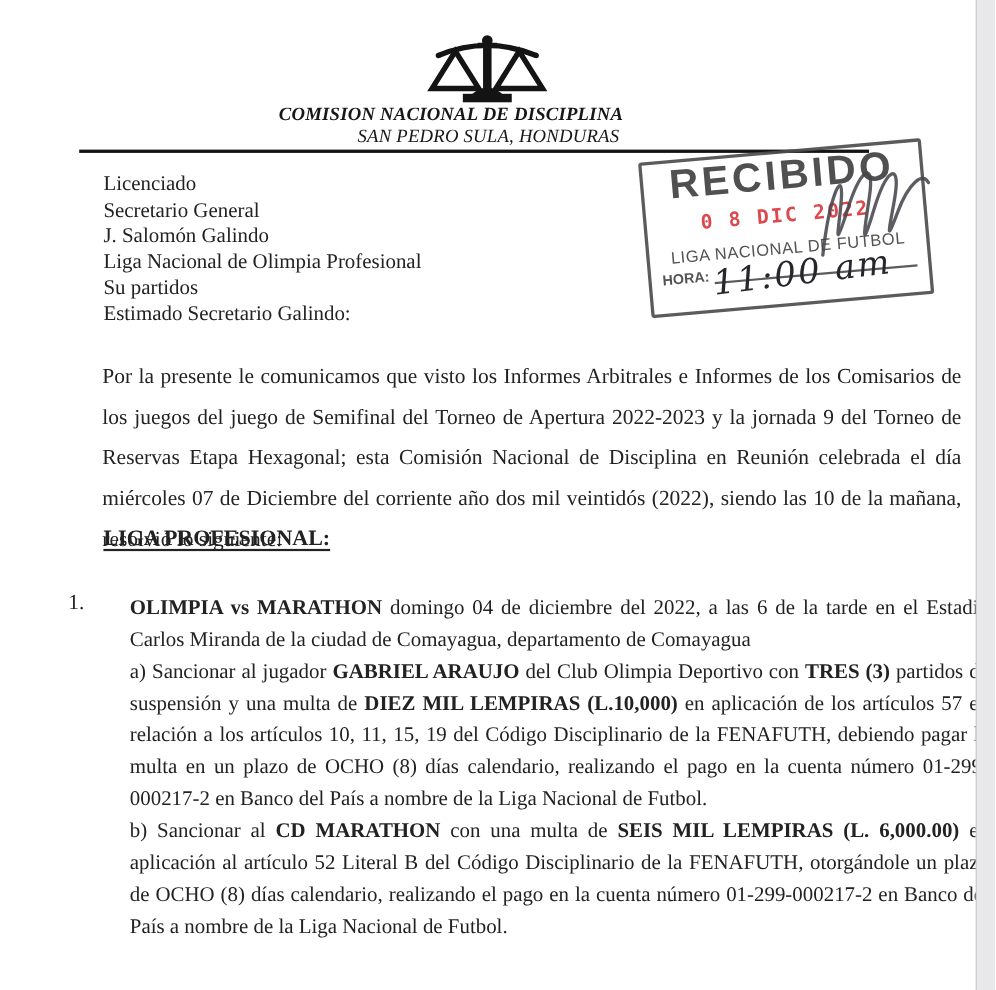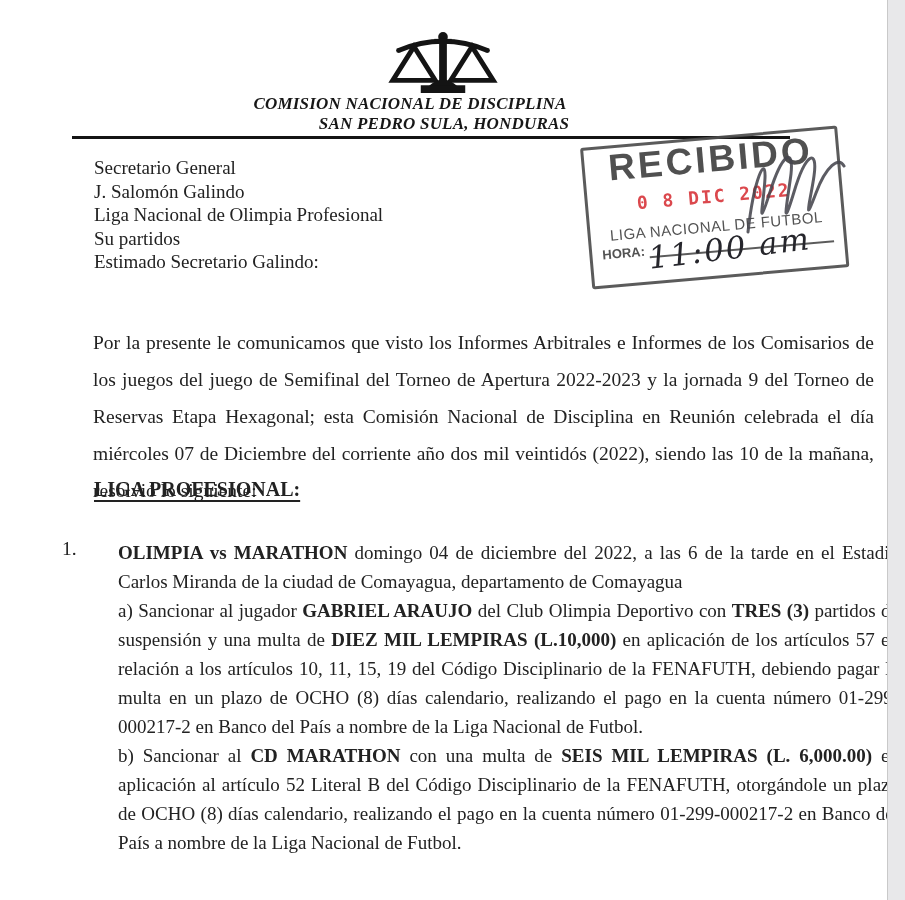--- a/index.html
+++ b/index.html
@@ -5,21 +5,21 @@
   html,body{margin:0;padding:0;background:#ffffff;}
   .page{position:relative;width:905px;height:900px;background:#fff;overflow:hidden;
         font-family:"Liberation Serif",serif;color:#222;}
   .gutter{position:absolute;right:0;top:0;width:17px;height:900px;background:#e8e8ea;
           border-left:1px solid #c9c9c9;}
   
   .emblem{position:absolute;left:385px;top:30px;}
   .org1{position:absolute;left:0;top:94px;width:820px;text-align:center;
         font-weight:bold;font-style:italic;font-size:17px;letter-spacing:.2px;color:#171717;}
   .org2{position:absolute;left:0;top:114px;width:888px;text-align:center;
-        font-weight:bold;font-style:italic;font-size:17px;letter-spacing:.2px;color:#171717;}
+        font-weight:normal;font-style:italic;font-size:17px;letter-spacing:.2px;color:#171717;}
   .rule{position:absolute;left:72px;top:136px;width:718px;height:3px;background:#141414;}
   
   .stamp{position:absolute;left:580px;top:148px;width:252px;height:136px;
          border:3px solid #4e4e4e;border-radius:3px;transform:rotate(-5deg);
          transform-origin:top left;font-family:"Liberation Sans",sans-serif;
          color:#454545;opacity:.92;}
   .stamp-title{text-align:center;font-size:37px;font-weight:bold;letter-spacing:3px;
                line-height:38px;margin-top:1px;color:#424242;}
   .stamp-date{text-align:center;font-family:"DejaVu Sans Mono",monospace;font-weight:bold;
               font-size:18px;letter-spacing:2px;margin-top:7px;}
@@ -79,20 +79,21 @@
   </div>
   <div class="stamp-time">11:00 am</div>
 
   <svg class="signature" width="132" height="108" viewBox="0 0 132 108">
     <path d="M6,96 C12,42 24,18 23,42 C22,66 14,100 28,56 C40,18 52,10 49,38
              C46,62 38,102 52,56 C64,16 76,12 72,40 C69,62 60,94 74,57 C84,30 97,20 102,30" fill="none" stroke="#45454d" stroke-width="3" stroke-linecap="round" opacity="0.88"></path>
   </svg>
 
   <div class="recipient">
     <div>
+        <div>Licenciado</div>
         <div>Secretario General</div>
         <div>J. Salomón Galindo</div>
         <div>Liga Nacional de Olimpia Profesional</div>
         <div>Su partidos</div>
       </div>
     <p class="salutation">Estimado Secretario Galindo:</p>
   </div>
 
   <p class="intro"><span>Por la presente le comunicamos que visto los Informes Arbitrales e Informes de los Comisarios de los juegos del juego de Semifinal del Torneo de Apertura 2022-2023 y la jornada 9 del Torneo de Reservas Etapa Hexagonal; esta Comisión Nacional de Disciplina en Reunión celebrada el día miércoles 07 de Diciembre del corriente año dos mil veintidós (2022), siendo las 10 de la mañana, resolvió lo siguiente:</span></p>
 

